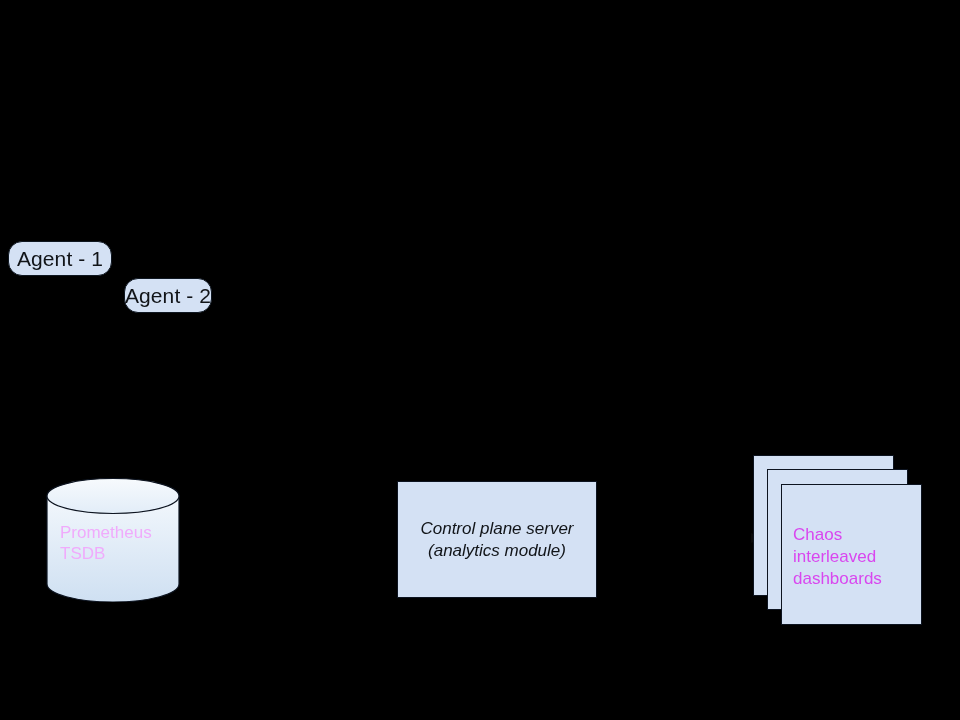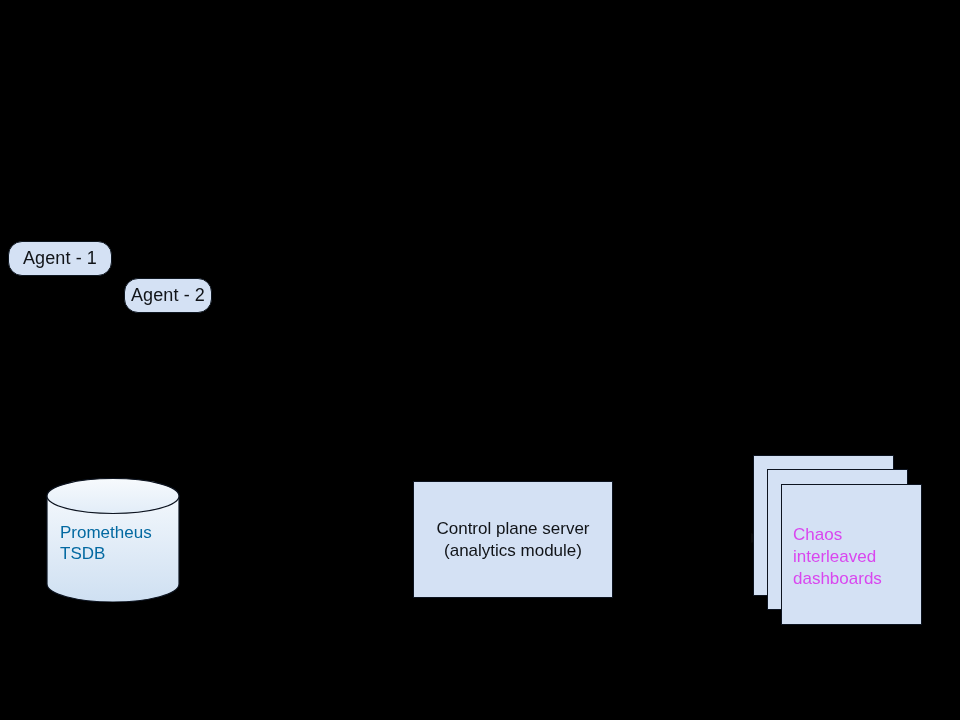--- a/index.html
+++ b/index.html
@@ -20,21 +20,21 @@
   .agent-box {
     position: absolute;
     box-sizing: border-box;
     background: #d4e1f4;
     border: 1px solid #0f1721;
     border-radius: 14px;
     display: flex;
     align-items: center;
     justify-content: center;
     color: #111418;
-    font-size: 18px;
+    font-size: 21px;
     letter-spacing: 0.1px;
     white-space: nowrap;
   }
   #agent-1 { left: 8px;   top: 241px; width: 104px; height: 35px; }
   #agent-2 { left: 124px; top: 278px; width: 88px; height: 35px; }
   #agent-n { left: 264px; top: 326px; width: 103px; height: 35px; }
 
   
   #cylinder {
     position: absolute;
@@ -42,45 +42,46 @@
     top: 478px;
     width: 134px;
     height: 124px;
   }
   #cylinder svg { display: block; width: 134px; height: 124px; }
   #cylinder-label {
     position: absolute;
     left: 14px;
     top: 44px;
     width: 116px;
-    color: #0369a1;
+    color: #f0abfc;
     font-size: 17px;
     line-height: 21px;
     text-align: left;
     white-space: pre-line;
   }
 
   
   #control-plane {
     position: absolute;
-    left: 413px;
+    left: 397px;
     top: 481px;
     width: 200px;
     height: 117px;
     box-sizing: border-box;
     background: #d4e1f4;
     border: 1px solid #0d1420;
     display: flex;
     align-items: center;
     justify-content: center;
     text-align: center;
     color: #111418;
     font-size: 17px;
     line-height: 22px;
     white-space: pre-line;
+    font-style: italic;
   }
 
   
   .dash-card {
     position: absolute;
     box-sizing: border-box;
     background: #d4e1f4;
     border: 1px solid #0d1420;
   }
   #dash-back   { left: 753px; top: 455px; width: 141px; height: 141px; }

